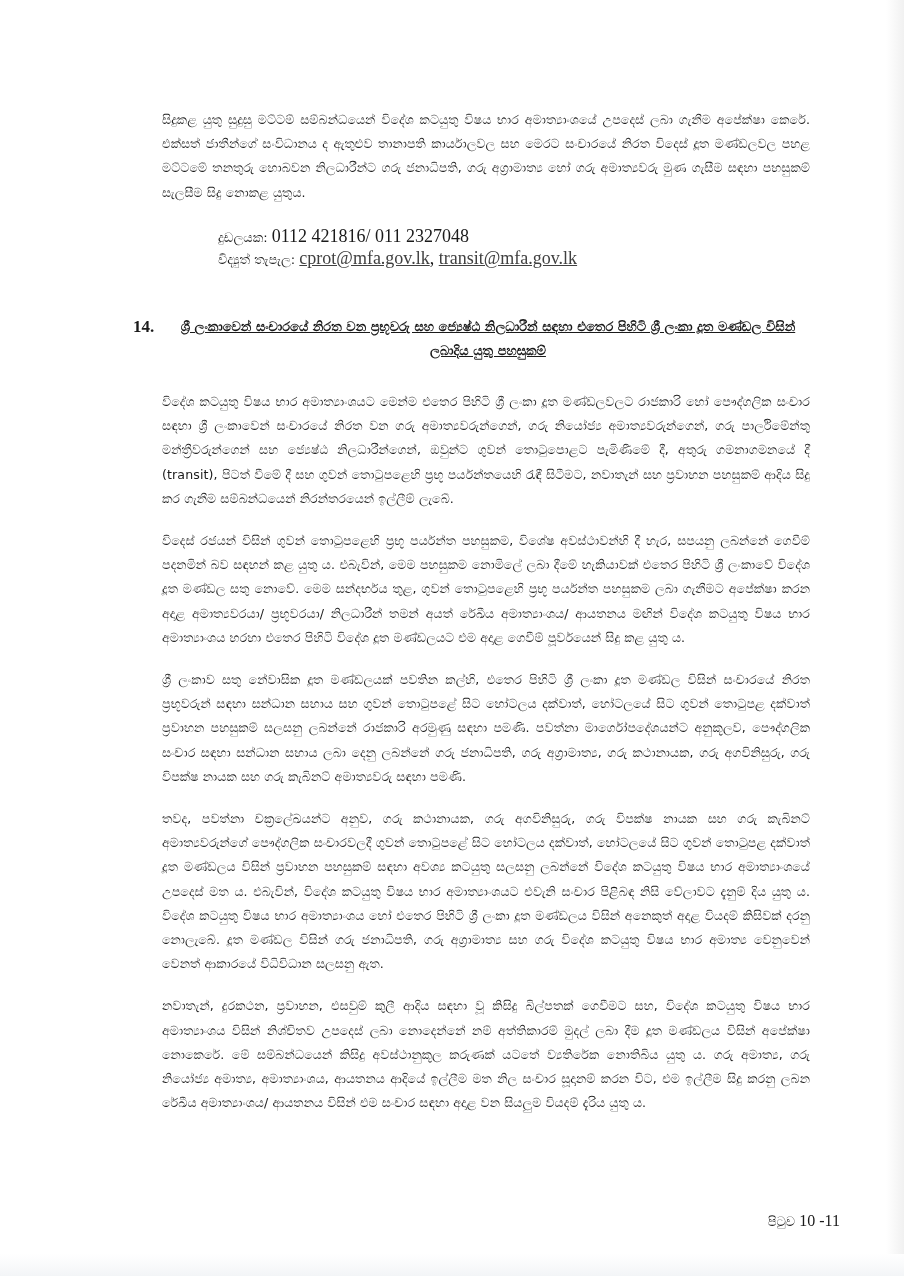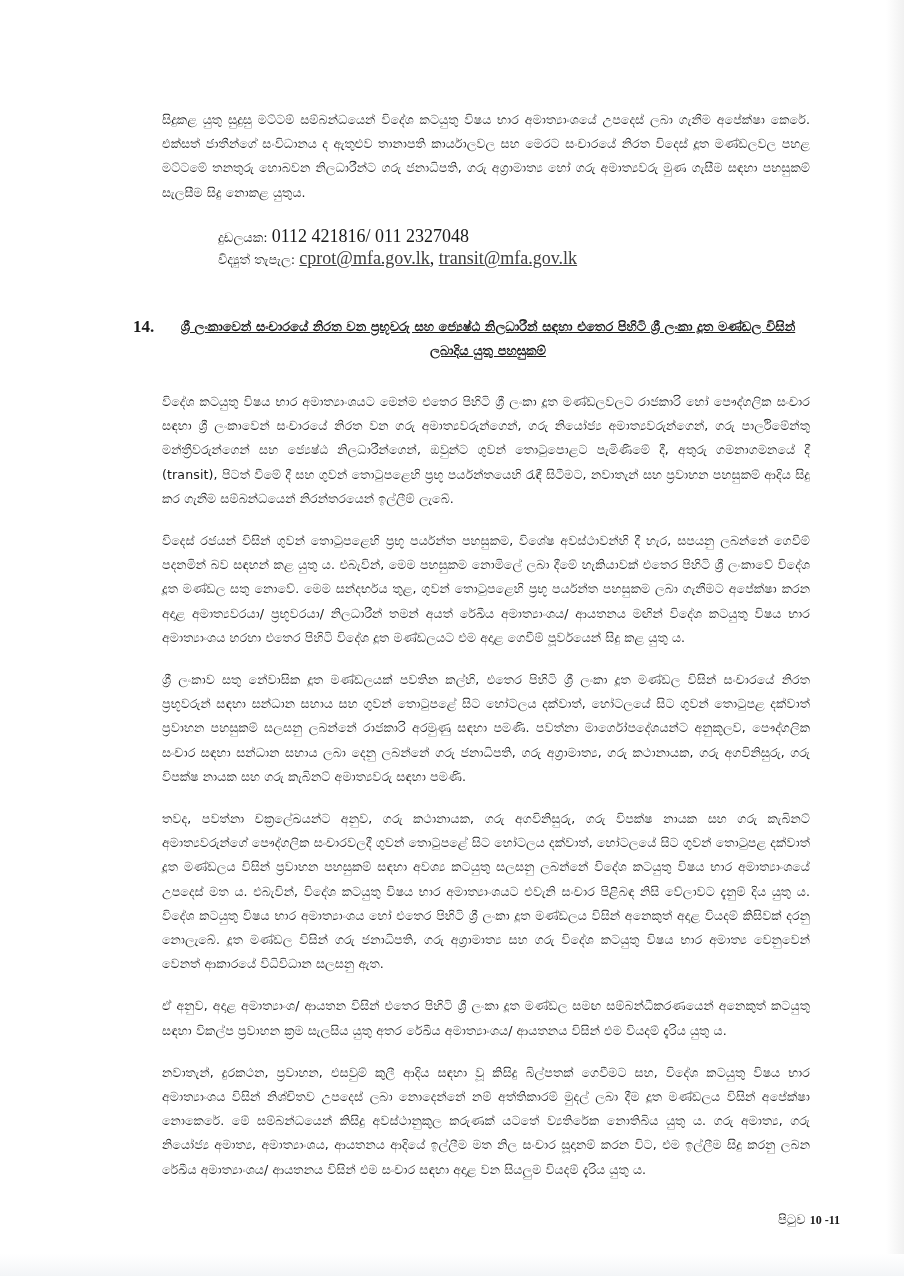--- a/index.html
+++ b/index.html
@@ -16,21 +16,21 @@
   .contact { position:absolute; left:170px; top:226px; width:640px; font-size:13px; line-height:21px; }
   .contact .row { white-space:nowrap; }
   .contact .indent { padding-left:48px; }
   .contact .serif { font-family:"Liberation Serif", serif; font-size:18px; }
   .contact a { color:#404040; text-decoration:underline; }
   .heading { position:absolute; left:133px; top:315px; width:680px; font-size:13px; line-height:24px; font-weight:bold;text-align:center; }
   .heading .num { position:absolute; left:0; top:0; font-family:"Liberation Serif", serif; font-size:17px; font-weight:bold; }
   .heading .title { margin-left:30px; text-decoration:underline; display:block; }
   .body1 { position:absolute; left:162px; top:390px; width:648px; }
   .page-num { position:absolute; right:64px; top:1212px; font-size:13px; }
-  .page-num .n { font-family:"Liberation Serif", serif; font-size:12px;font-weight:bold; }
+  .page-num .n { font-family:"Liberation Serif", serif; font-size:16px; }
 </style>
 </head>
 <body>
 
 <div class="page-edge"></div>
 <div class="bottom-strip"></div>
 
 <div class="content">
   <p class="para">සිදුකළ යුතු සුදුසු මට්ටම් සම්බන්ධයෙන් විදේශ කටයුතු විෂය භාර අමාත්‍යාංශයේ උපදෙස් ලබා ගැනීම අපේක්ෂා කෙරේ. එක්සත් ජාතීන්ගේ සංවිධානය ද ඇතුළුව තානාපති කාර්යාලවල සහ මෙරට සංචාරයේ නිරත විදෙස් දූත මණ්ඩලවල පහළ මට්ටමේ තනතුරු හොබවන නිලධාරීන්ට ගරු ජනාධිපති, ගරු අග්‍රාමාත්‍ය හෝ ගරු අමාත්‍යවරු මුණ ගැසීම සඳහා පහසුකම් සැලසීම සිදු නොකළ යුතුය.</p>
 </div>
@@ -49,20 +49,19 @@
 <div class="heading">
   <span class="num">14.</span>
   <span class="title">ශ්‍රී ලංකාවෙන් සංචාරයේ නිරත වන ප්‍රභූවරු සහ ජ්‍යෙෂ්ඨ නිලධාරීන් සඳහා එතෙර පිහිටි ශ්‍රී ලංකා දූත මණ්ඩල විසින් ලබාදිය යුතු පහසුකම්</span>
 </div>
 
 <div class="body1">
   <p class="para">විදේශ කටයුතු විෂය භාර අමාත්‍යාංශයට මෙන්ම එතෙර පිහිටි ශ්‍රී ලංකා දූත මණ්ඩලවලට රාජකාරි හෝ පෞද්ගලික සංචාර සඳහා ශ්‍රී ලංකාවෙන් සංචාරයේ නිරත වන ගරු අමාත්‍යවරුන්ගෙන්, ගරු නියෝජ්‍ය අමාත්‍යවරුන්ගෙන්, ගරු පාර්ලිමේන්තු මන්ත්‍රීවරුන්ගෙන් සහ ජ්‍යෙෂ්ඨ නිලධාරීන්ගෙන්, ඔවුන්ට ගුවන් තොටුපොළට පැමිණීමේ දී, අතුරු ගමනාගමනයේ දී (transit), පිටත් වීමේ දී සහ ගුවන් තොටුපළෙහි ප්‍රභූ පර්යන්තයෙහි රැඳී සිටීමට, නවාතැන් සහ ප්‍රවාහන පහසුකම් ආදිය සිදු කර ගැනීම සම්බන්ධයෙන් නිරන්තරයෙන් ඉල්ලීම් ලැබේ.</p>
   <p class="para">විදෙස් රජයන් විසින් ගුවන් තොටුපළෙහි ප්‍රභූ පර්යන්ත පහසුකම, විශේෂ අවස්ථාවන්හි දී හැර, සපයනු ලබන්නේ ගෙවීම් පදනමින් බව සඳහන් කළ යුතු ය. එබැවින්, මෙම පහසුකම නොමිලේ ලබා දීමේ හැකියාවක් එතෙර පිහිටි ශ්‍රී ලංකාවේ විදේශ දූත මණ්ඩල සතු නොවේ. මෙම සන්දර්භය තුළ, ගුවන් තොටුපළෙහි ප්‍රභූ පර්යන්ත පහසුකම ලබා ගැනීමට අපේක්ෂා කරන අදාළ අමාත්‍යවරයා/ ප්‍රභූවරයා/ නිලධාරීන් තමන් අයත් රේඛීය අමාත්‍යාංශය/ ආයතනය මඟින් විදේශ කටයුතු විෂය භාර අමාත්‍යාංශය හරහා එතෙර පිහිටි විදේශ දූත මණ්ඩලයට එම අදාළ ගෙවීම් පූර්වයෙන් සිදු කළ යුතු ය.</p>
   <p class="para">ශ්‍රී ලංකාව සතු නේවාසික දූත මණ්ඩලයක් පවතින කල්හි, එතෙර පිහිටි ශ්‍රී ලංකා දූත මණ්ඩල විසින් සංචාරයේ නිරත ප්‍රභූවරුන් සඳහා සන්ධාන සහාය සහ ගුවන් තොටුපළේ සිට හෝටලය දක්වාත්, හෝටලයේ සිට ගුවන් තොටුපළ දක්වාත් ප්‍රවාහන පහසුකම් සලසනු ලබන්නේ රාජකාරි අරමුණු සඳහා පමණි. පවත්නා මාර්ගෝපදේශයන්ට අනුකූලව, පෞද්ගලික සංචාර සඳහා සන්ධාන සහාය ලබා දෙනු ලබන්නේ ගරු ජනාධිපති, ගරු අග්‍රාමාත්‍ය, ගරු කථානායක, ගරු අගවිනිසුරු, ගරු විපක්ෂ නායක සහ ගරු කැබිනට් අමාත්‍යවරු සඳහා පමණි.</p>
   <p class="para">තවද, පවත්නා චක්‍රලේඛයන්ට අනුව, ගරු කථානායක, ගරු අගවිනිසුරු, ගරු විපක්ෂ නායක සහ ගරු කැබිනට් අමාත්‍යවරුන්ගේ පෞද්ගලික සංචාරවලදී ගුවන් තොටුපළේ සිට හෝටලය දක්වාත්, හෝටලයේ සිට ගුවන් තොටුපළ දක්වාත් දූත මණ්ඩලය විසින් ප්‍රවාහන පහසුකම් සඳහා අවශ්‍ය කටයුතු සලසනු ලබන්නේ විදේශ කටයුතු විෂය භාර අමාත්‍යාංශයේ උපදෙස් මත ය. එබැවින්, විදේශ කටයුතු විෂය භාර අමාත්‍යාංශයට එවැනි සංචාර පිළිබඳ නිසි වේලාවට දැනුම් දිය යුතු ය. විදේශ කටයුතු විෂය භාර අමාත්‍යාංශය හෝ එතෙර පිහිටි ශ්‍රී ලංකා දූත මණ්ඩලය විසින් අනෙකුත් අදාළ වියදම් කිසිවක් දරනු නොලැබේ. දූත මණ්ඩල විසින් ගරු ජනාධිපති, ගරු අග්‍රාමාත්‍ය සහ ගරු විදේශ කටයුතු විෂය භාර අමාත්‍ය වෙනුවෙන් වෙනත් ආකාරයේ විධිවිධාන සලසනු ඇත.</p>
-  <p class="para">ඒ අනුව, අදාළ අමාත්‍යාංශ/ ආයතන විසින් එතෙර පිහිටි ශ්‍රී ලංකා දූත මණ්ඩල සමඟ සම්බන්ධීකරණයෙන් අනෙකුත් කටයුතු සඳහා විකල්ප ප්‍රවාහන ක්‍රම සැලසිය යුතු අතර රේඛීය අමාත්‍යාංශය/ ආයතනය විසින් එම වියදම් දැරිය යුතු ය.</p>
   <p class="para">නවාතැන්, දුරකථන, ප්‍රවාහන, එසවුම් කුලී ආදිය සඳහා වූ කිසිදු බිල්පතක් ගෙවීමට සහ, විදේශ කටයුතු විෂය භාර අමාත්‍යාංශය විසින් නිශ්චිතව උපදෙස් ලබා නොදෙන්නේ නම් අත්තිකාරම් මුදල් ලබා දීම දූත මණ්ඩලය විසින් අපේක්ෂා නොකෙරේ. මේ සම්බන්ධයෙන් කිසිදු අවස්ථානුකූල කරුණක් යටතේ ව්‍යතිරේක නොතිබිය යුතු ය. ගරු අමාත්‍ය, ගරු නියෝජ්‍ය අමාත්‍ය, අමාත්‍යාංශය, ආයතනය ආදියේ ඉල්ලීම මත නිල සංචාර සූදානම් කරන විට, එම ඉල්ලීම සිදු කරනු ලබන රේඛීය අමාත්‍යාංශය/ ආයතනය විසින් එම සංචාර සඳහා අදාළ වන සියලුම වියදම් දැරිය යුතු ය.</p>
 </div>
 
 <div class="page-num">
   <span>පිටුව</span>
   <span class="n">10 -11</span>
 </div>
 
 </body></html>

